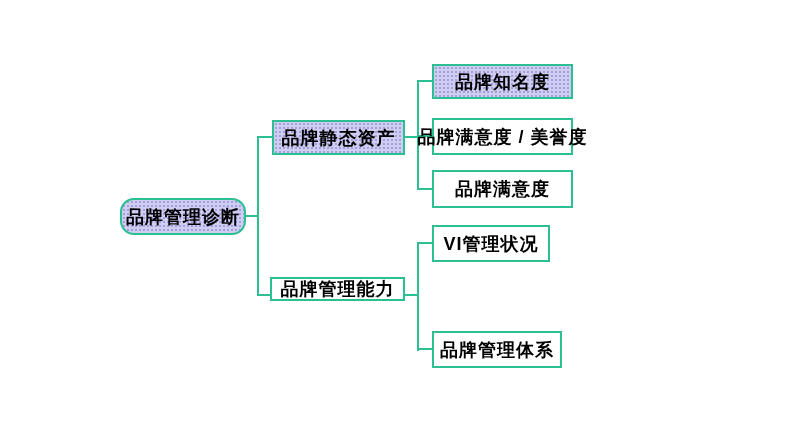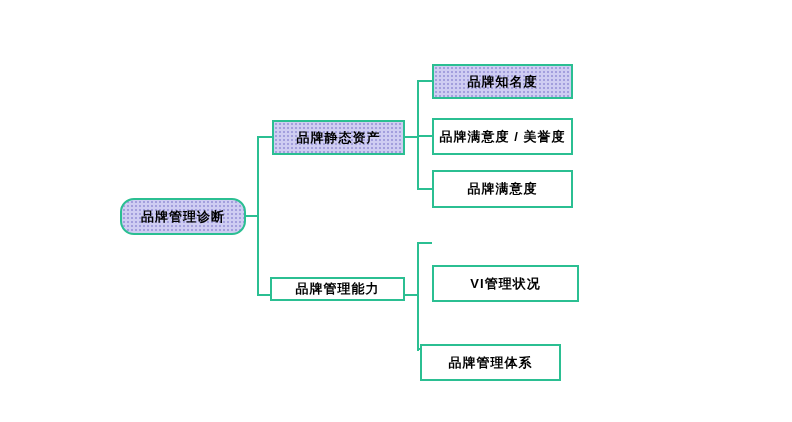--- a/index.html
+++ b/index.html
@@ -15,21 +15,21 @@
     overflow: hidden;
     font-family: "Liberation Sans", "DejaVu Sans", sans-serif;
   }
   .node {
     position: absolute;
     box-sizing: border-box;
     border: 2px solid #2bbf92;
     display: flex;
     align-items: center;
     justify-content: center;
-    font-size: 13px;
+    font-size: 18px;
     font-weight: bold;
     color: #000000;
     text-align: right;
     letter-spacing: 1px;
     white-space: nowrap;
   }
   .node.highlight {
     background-color: #cfcdf2;
     background-image: radial-gradient(circle, #a39fdd 0.8px, rgba(0,0,0,0) 0.9px);
     background-size: 4px 4px;
@@ -42,22 +42,22 @@
     background: #2bbf92;
   }
 
   
   #node-root { left: 120px; top: 198px; width: 126px; height: 37px; border-radius: 14px; }
   #node-b0   { left: 272px; top: 120px; width: 133px; height: 35px; }
   #node-b1   { left: 270px; top: 277px; width: 135px; height: 24px; }
   #node-c00  { left: 432px; top: 64px;  width: 141px; height: 35px; }
   #node-c01  { left: 432px; top: 118px; width: 141px; height: 37px; }
   #node-c02  { left: 432px; top: 170px; width: 141px; height: 38px; }
-  #node-c10  { left: 432px; top: 225px; width: 147px; height: 37px; margin-top: 40px; }
-  #node-c11  { left: 420px; top: 331px; width: 141px; height: 37px; margin-top: 13px; }
+  #node-c10  { left: 432px; top: 225px; width: 118px; height: 37px; }
+  #node-c11  { left: 432px; top: 331px; width: 130px; height: 37px; }
 
   
   #l1  { left: 246px; top: 215px; width: 12px;  height: 2px; }
   #l2  { left: 257px; top: 136px; width: 2px;   height: 160px; }
   #l3  { left: 258px; top: 136px; width: 14px;  height: 2px; }
   #l4  { left: 258px; top: 294px; width: 12px;  height: 2px; }
   #l5  { left: 405px; top: 136px; width: 13px;  height: 2px; }
   #l6  { left: 417px; top: 80px;  width: 2px;   height: 110px; }
   #l7  { left: 418px; top: 80px;  width: 14px;  height: 2px; }
   #l8  { left: 418px; top: 135px; width: 14px;  height: 2px; }

